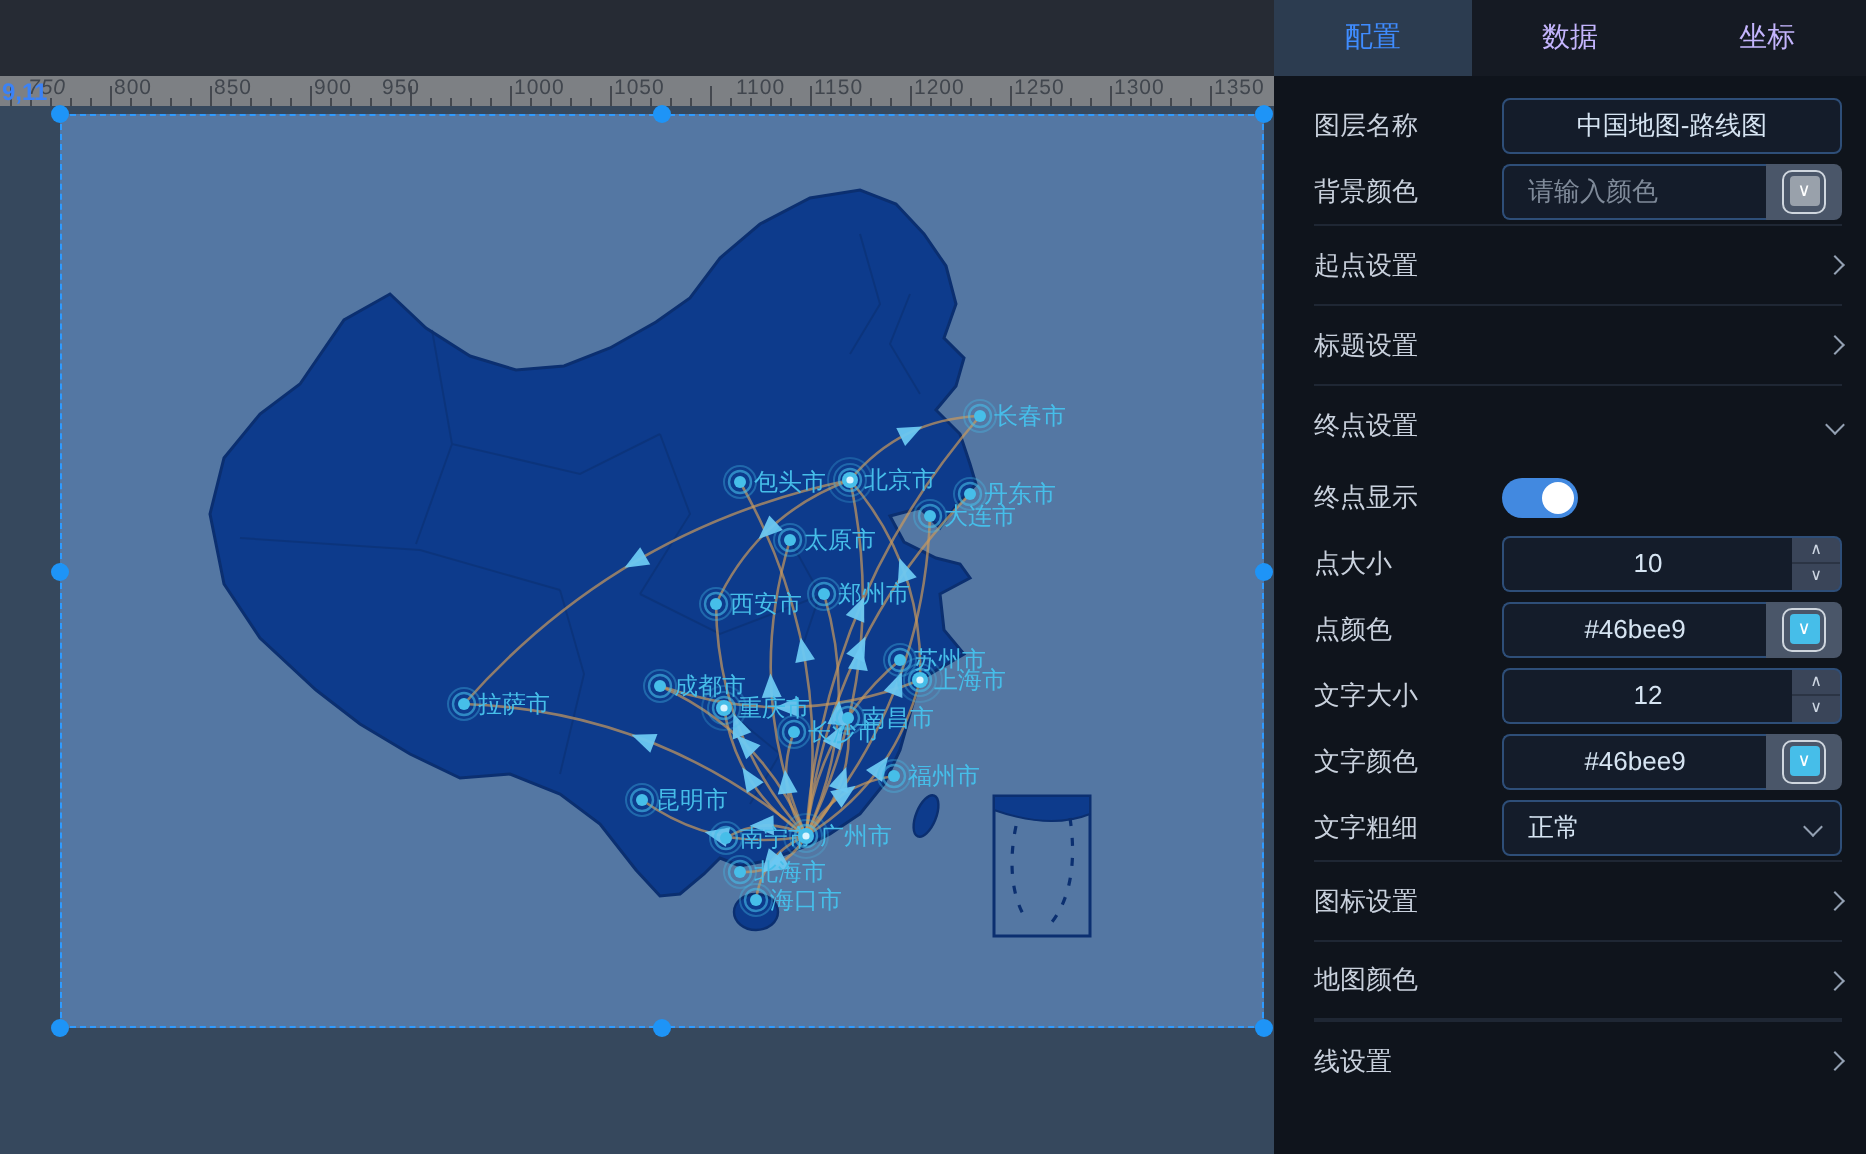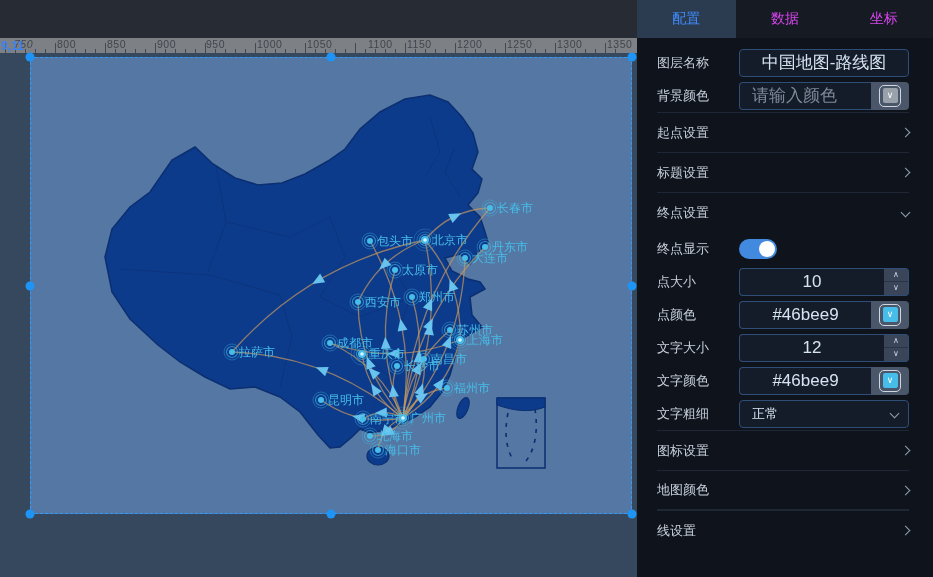--- a/index.html
+++ b/index.html
@@ -19,31 +19,31 @@
   .canvas { position:absolute; left:30px; top:57px; width:602px; height:457px; background:#5477a3; }
   .sel-border { position:absolute; left:30px; top:57px; width:602px; height:457px;
     border:1px dashed #2f9bff; pointer-events:none; z-index:4; }
   .handle { position:absolute; width:9px; height:9px; border-radius:50%; background:#1e94f7; z-index:5;
     transform:translate(-50%,-50%); }
   svg text { font-family:"Liberation Sans", sans-serif; }
 
   
   .panel { width:296px; height:577px; background:#0f141c; display:flex; flex-direction:column; }
   .tabs { display:flex; height:38px; background:#151a23; flex:none;font-family:Liberation Mono, monospace; }
-  .tab { flex:1; display:flex; align-items:center; justify-content:center; font-size:14px; color:#d946ef; cursor:pointer; }
+  .tab { flex:1; display:flex; align-items:center; justify-content:center; font-size:14px; color:#c4b5fd; cursor:pointer; }
   .tab.active { background:#2c3c50; color:#3f8cff; }
-  .pcontent { flex:1; padding:8px 24px 0 20px; display:flex; flex-direction:column; }
+  .pcontent { flex:1; padding:8px 12px 0 20px; display:flex; flex-direction:column; }
   .prow { height:33px; flex:none; display:flex; align-items:center; }
   .psec { height:40px; flex:none; display:flex; align-items:center; justify-content:space-between;
     border-top:1px solid #1f2734; }
   .psec.last { border-bottom:1px solid #1f2734; }
   .plabel { font-size:13px; color:#c9d1dd; }
   .ctrl { width:170px; margin-left:auto; display:flex; height:28px; }
   .inp { flex:1; min-width:0; height:28px; background:#141c2a; border:1px solid #2e4e78; border-radius:4px;
-    color:#d6e4f2; font-size:17px; text-align:center; outline:none; font-family:"Liberation Sans",sans-serif; }
+    color:#d6e4f2; font-size:13px; text-align:center; outline:none; font-family:"Liberation Sans",sans-serif; }
   .inp::placeholder { color:#7f8a99; text-align:left; }
   .inp.left { text-align:left; padding-left:12px; }
   .inp.no-r { border-radius:4px 0 0 4px; border-right:none; }
   .side-btn { width:38px; height:28px; background:#4a5669; border-radius:0 4px 4px 0;
     display:flex; align-items:center; justify-content:center; cursor:pointer; }
   .swatch-outline { width:22px; height:22px; border:1px solid #cfd6de; border-radius:5px;
     display:flex; align-items:center; justify-content:center; }
   .swatch { width:15px; height:15px; border-radius:2px; display:flex; align-items:center; justify-content:center;
     color:#fff; font-size:9px; line-height:1; }
   .swatch.cyan { background:#46bee9; }
@@ -88,21 +88,21 @@
         <div class="tick minor" style="left: 125px;"></div>
         <div class="tick minor" style="left: 135px;"></div>
         <div class="tick minor" style="left: 145px;"></div>
         <div class="tick major" style="left: 155px;"></div>
         <div class="rlabel" style="left: 157px;">900</div>
         <div class="tick minor" style="left: 165px;"></div>
         <div class="tick minor" style="left: 175px;"></div>
         <div class="tick minor" style="left: 185px;"></div>
         <div class="tick minor" style="left: 195px;"></div>
         <div class="tick major" style="left: 205px;"></div>
-        <div class="rlabel" style="left: 206px;">950</div>
+        <div class="rlabel" style="left: 191px;">950</div>
         <div class="tick minor" style="left: 215px;"></div>
         <div class="tick minor" style="left: 225px;"></div>
         <div class="tick minor" style="left: 235px;"></div>
         <div class="tick minor" style="left: 245px;"></div>
         <div class="tick major" style="left: 255px;"></div>
         <div class="rlabel" style="left: 257px;">1000</div>
         <div class="tick minor" style="left: 265px;"></div>
         <div class="tick minor" style="left: 275px;"></div>
         <div class="tick minor" style="left: 285px;"></div>
         <div class="tick minor" style="left: 295px;"></div>

